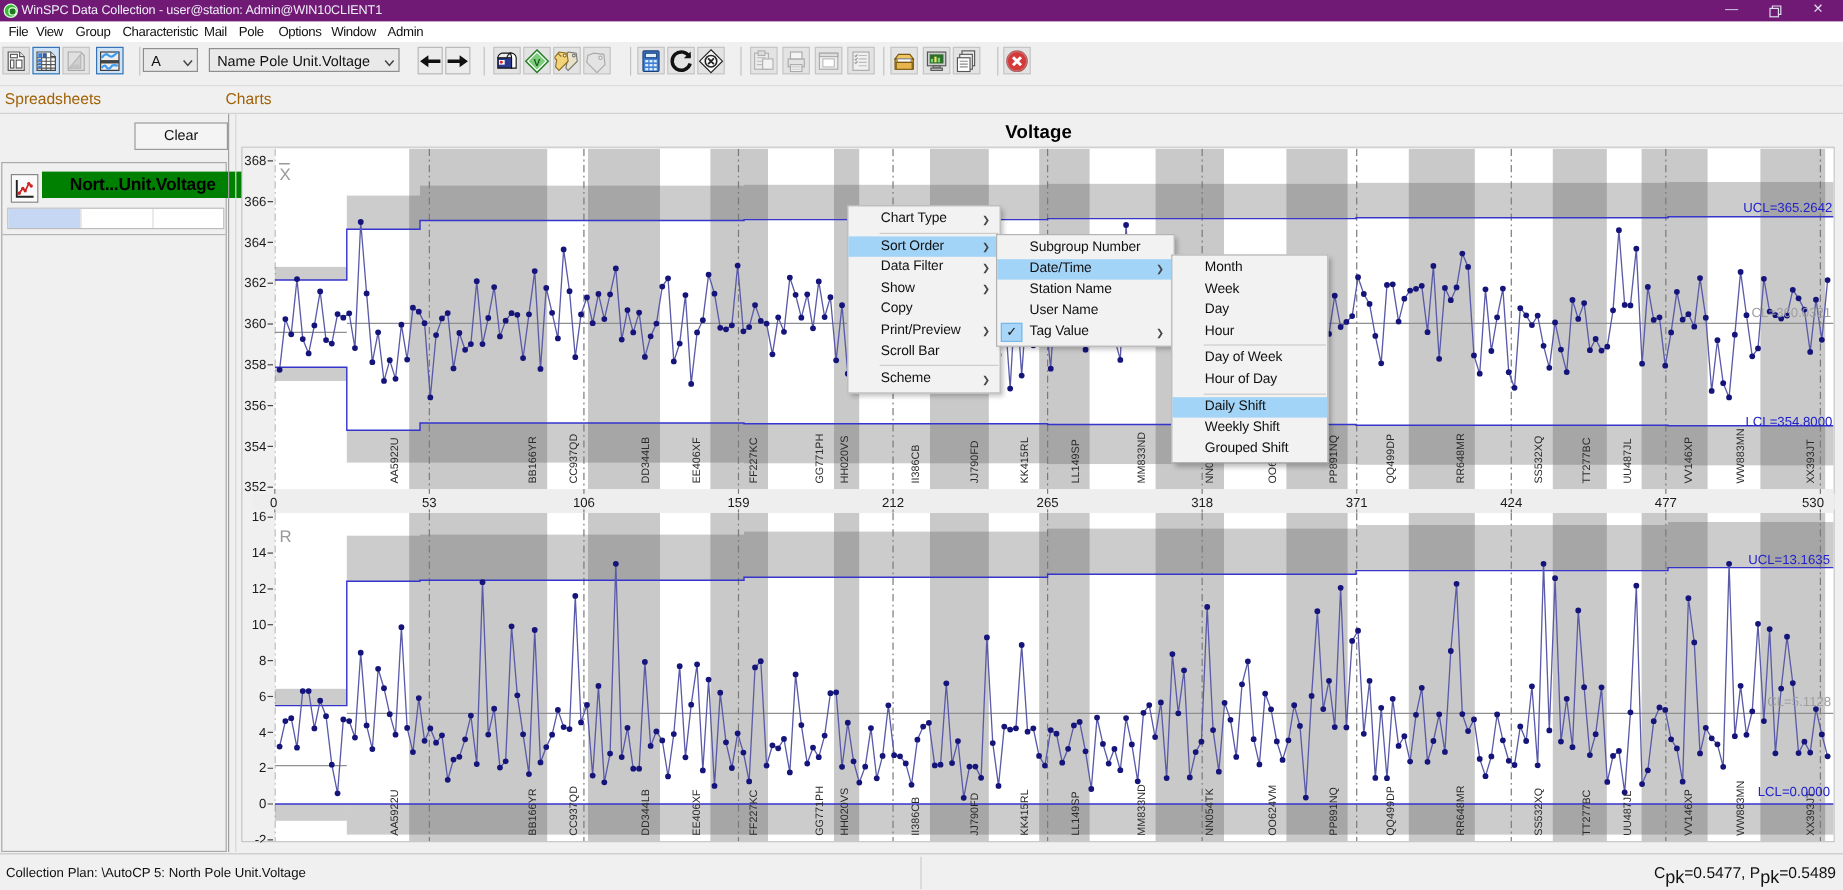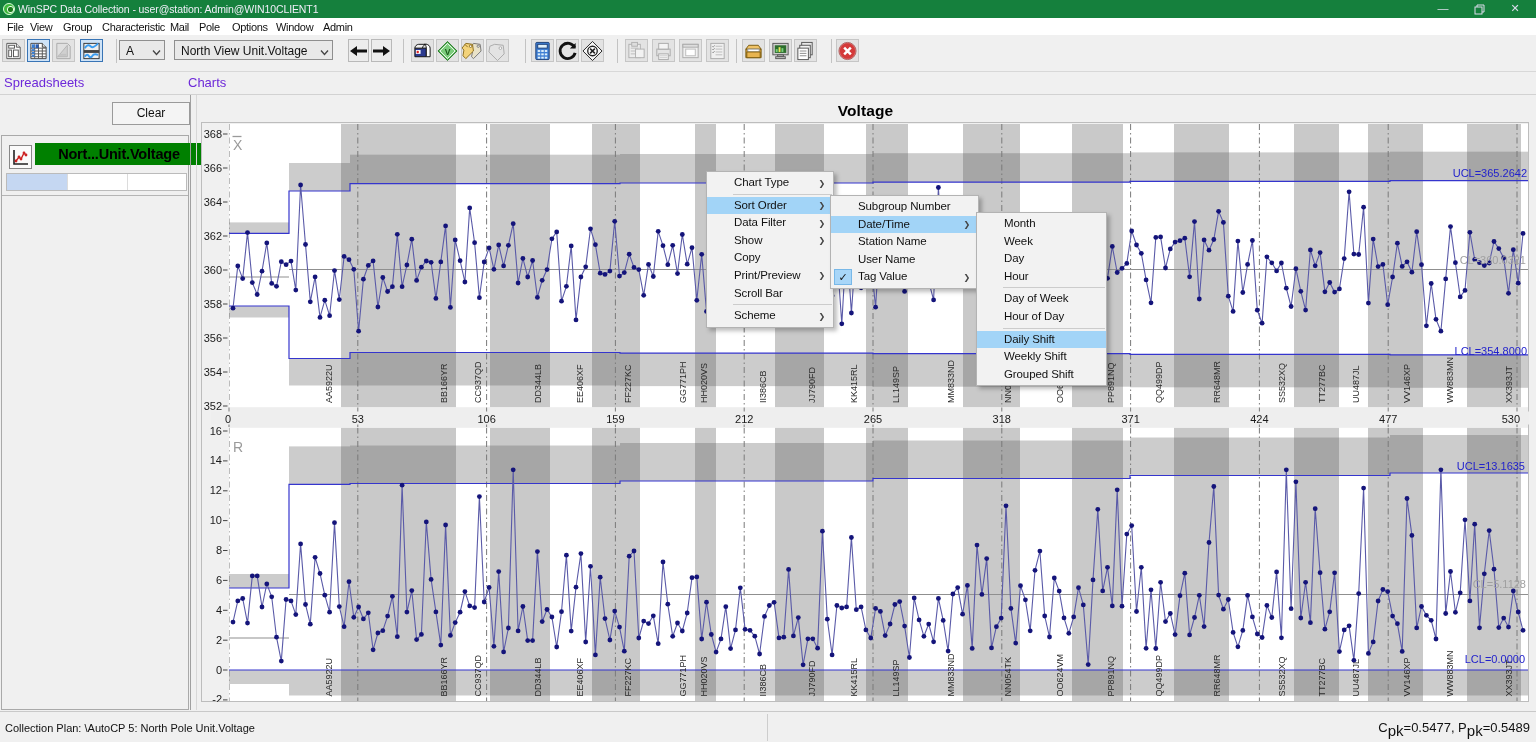--- a/index.html
+++ b/index.html
@@ -1,35 +1,35 @@
 <!DOCTYPE html>
 <html><head><meta charset="utf-8"><style>
 * { margin:0; padding:0; box-sizing:border-box; }
 html,body { width:1536px; height:742px; overflow:hidden; font-family:"Liberation Sans", sans-serif; background:#f0f0f0; }
 .abs { position:absolute; }
 
-#titlebar { position:absolute; left:0; top:0; width:1536px; height:18px; background:#15803d; color:#f0eef8; font-size:10.5px; letter-spacing:-0.1px; }
+#titlebar { position:absolute; left:0; top:0; width:1536px; height:18px; background:#701a75; color:#f0eef8; font-size:10.5px; letter-spacing:-0.1px; }
 #titlebar .txt { position:absolute; left:18px; top:3px; }
 #ticon { position:absolute; left:3px; top:2.5px; width:12px; height:12px; border-radius:7px; background:#3db83d; border:1px solid #d8ffd8; }
 #ticon:before { content:""; position:absolute; left:2.5px; top:2.5px; width:5px; height:5px; border-radius:3px; background:#1c7a1c; border:1px solid #eaffea; }
 .wbtn { position:absolute; top:0; width:30px; height:18px; color:#dcdcec; font-size:11px; text-align:center; line-height:17px; }
 
 #menubar { position:absolute; left:0; top:18px; width:1536px; height:17px; background:#ffffff; font-size:11px; letter-spacing:-0.3px; color:#111; }
 #menubar span { position:absolute; top:3px; }
 
 #toolbar { position:absolute; left:0; top:35px; width:1536px; height:37px; background:#f0f0f0; border-bottom:1px solid #d8d8d8; }
 .tbtn { position:absolute; top:4px; height:23px; background:#e3e3e3; border:1px solid #c6c6c6; display:flex; align-items:center; justify-content:center; }
 .tbtn.sel { background:#cfe3f7; border:1px solid #3874b5; }
 .tsep { position:absolute; top:4px; height:24px; width:1px; background:#c3c3c3; }
 .combo { position:absolute; top:5px; height:20px; background:#e9e9e9; border:1px solid #8f8f8f; font-size:12px; color:#111; }
 .combo .ct { position:absolute; left:6px; top:3px; }
 .combo .chev { position:absolute; right:5px; top:5px; width:7px; height:7px; }
 .navbtn { position:absolute; top:4px; width:21px; height:23px; background:#ececec; border:1px solid #b9b9b9; display:flex; align-items:center; justify-content:center; }
 
-#pheads { position:absolute; left:0; top:72px; width:1536px; height:23px; background:#f0f0f0; border-bottom:1px solid #d2d2d2; font-size:13px; color:#6d28d9; }
+#pheads { position:absolute; left:0; top:72px; width:1536px; height:23px; background:#f0f0f0; border-bottom:1px solid #d2d2d2; font-size:13px; color:#a16207; }
 
 #leftbox { position:absolute; left:1px; top:135px; width:188px; height:575px; border:1px solid #a9a9a9; background:#f0f0f0; }
 #clearbtn { position:absolute; left:112px; top:102px; width:78px; height:23px; background:#f4f4f4; border:1px solid #9a9a9a; font-size:12px; text-align:center; line-height:21px; color:#111; }
 #itemrow { position:absolute; left:0; top:0; width:186px; height:60px; border-bottom:1px solid #b5b5b5; }
 #chbtn { position:absolute; left:7px; top:9px; width:23px; height:24px; background:#fafafa; border:1px solid #888; display:flex; align-items:center; justify-content:center; }
 #glabel { position:absolute; left:33px; top:7px; width:168px; height:22px; background:#008000; color:#000; font-weight:bold; font-size:14.5px; line-height:22px; text-align:center; letter-spacing:-0.2px; }
 #pbar { position:absolute; left:4px; top:37px; width:181px; height:18px; background:#fff; border:1px solid #bbb; }
 #pbar .fill { position:absolute; left:0; top:0; width:60px; height:16px; background:#c5d7f2; }
 #pbar .gl { position:absolute; top:0; width:1px; height:16px; background:#dcdcdc; }
 
@@ -275,21 +275,21 @@
         <path d="M7.5 7.5l7 7M14.5 7.5l-7 7" stroke="#fff" stroke-width="2.6"></path>
       </svg>
     </div>
   <div class="combo" style="left:119px;width:46px">
       <span class="ct">A</span>
       <span class="chev"><svg width="9" height="9" viewBox="0 0 9 9">
           <path d="M1 2.5l3.5 4L8 2.5" fill="none" stroke="#444" stroke-width="1.3"></path>
         </svg></span>
     </div>
   <div class="combo" style="left:174px;width:159px">
-      <span class="ct">North View Unit.Voltage</span>
+      <span class="ct">Name Pole Unit.Voltage</span>
       <span class="chev"><svg width="9" height="9" viewBox="0 0 9 9">
           <path d="M1 2.5l3.5 4L8 2.5" fill="none" stroke="#444" stroke-width="1.3"></path>
         </svg></span>
     </div>
   <div class="navbtn" style="left:348px">
       <svg width="19" height="12" viewBox="0 0 19 12">
         <path d="M18 4.5H8V1L1 6l7 5V7.5h10z" fill="#111"></path>
       </svg>
     </div>
   <div class="navbtn" style="left:371px">

